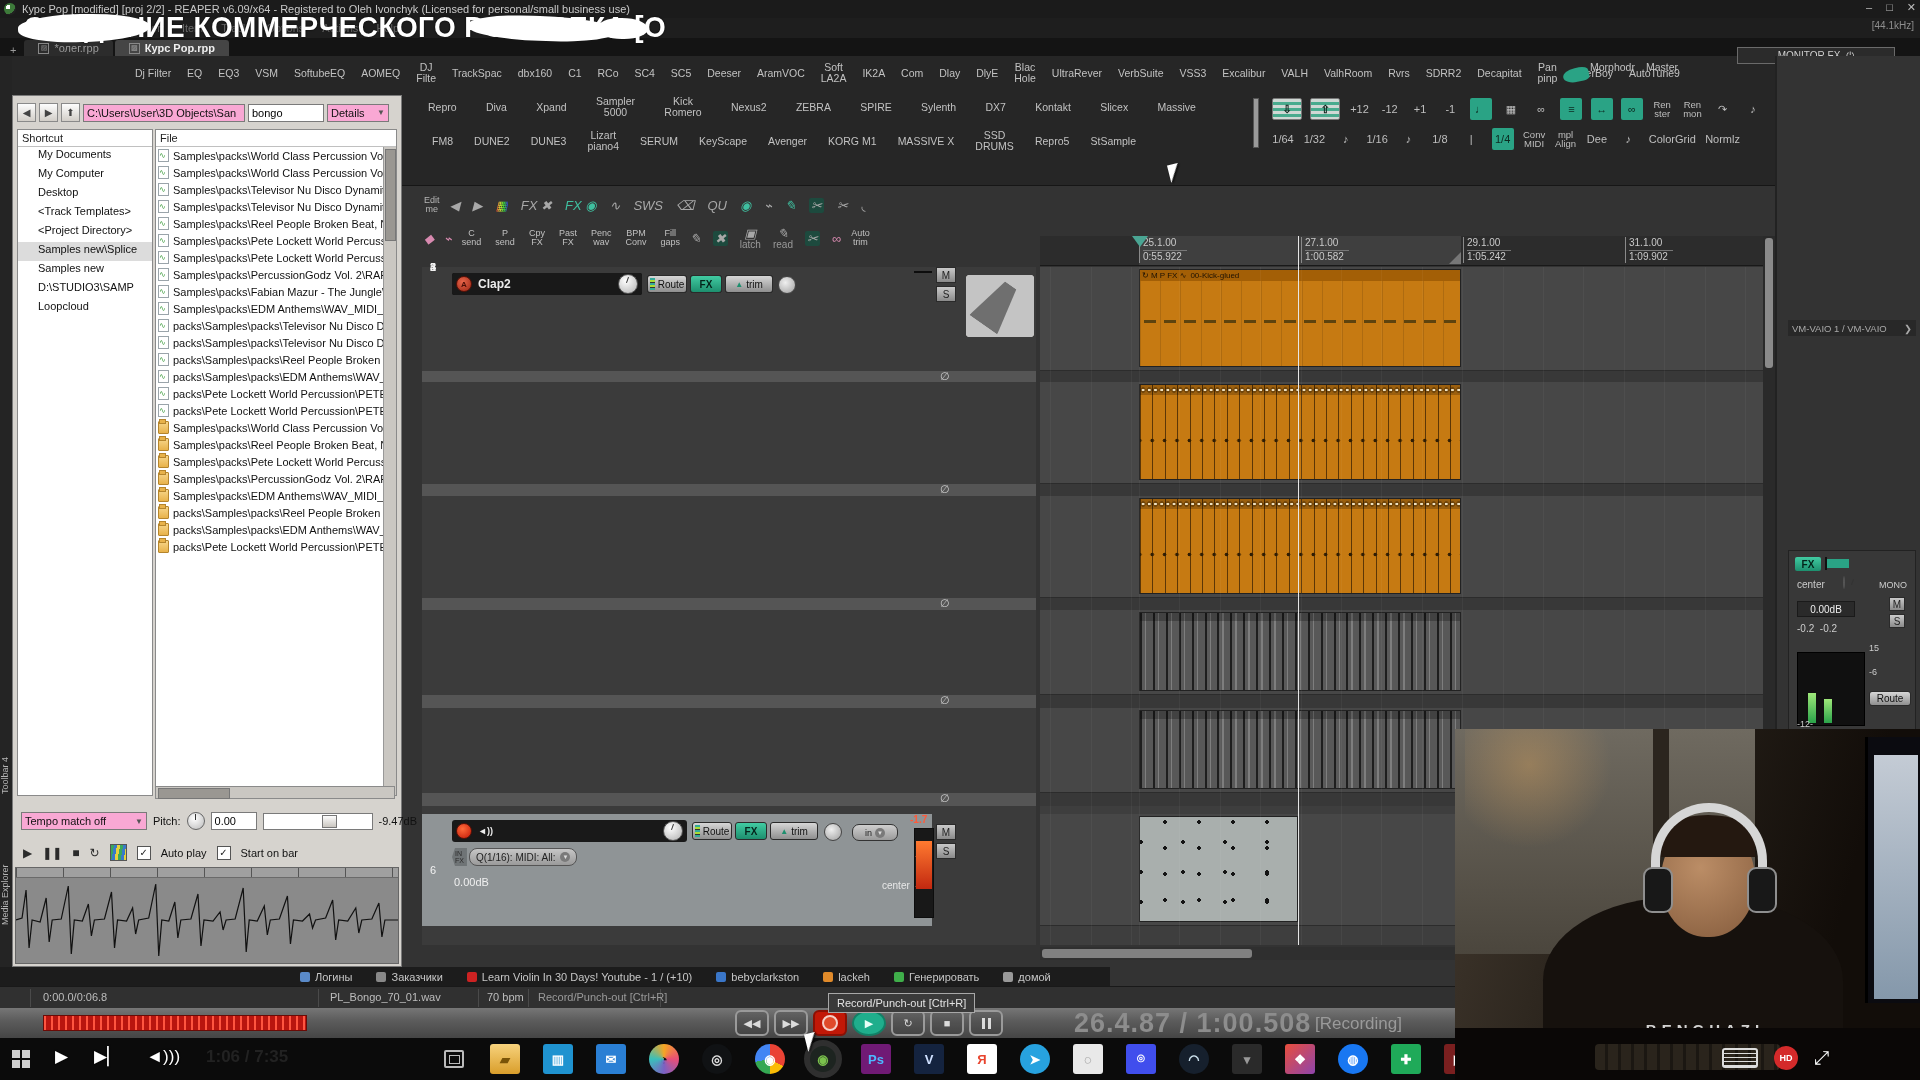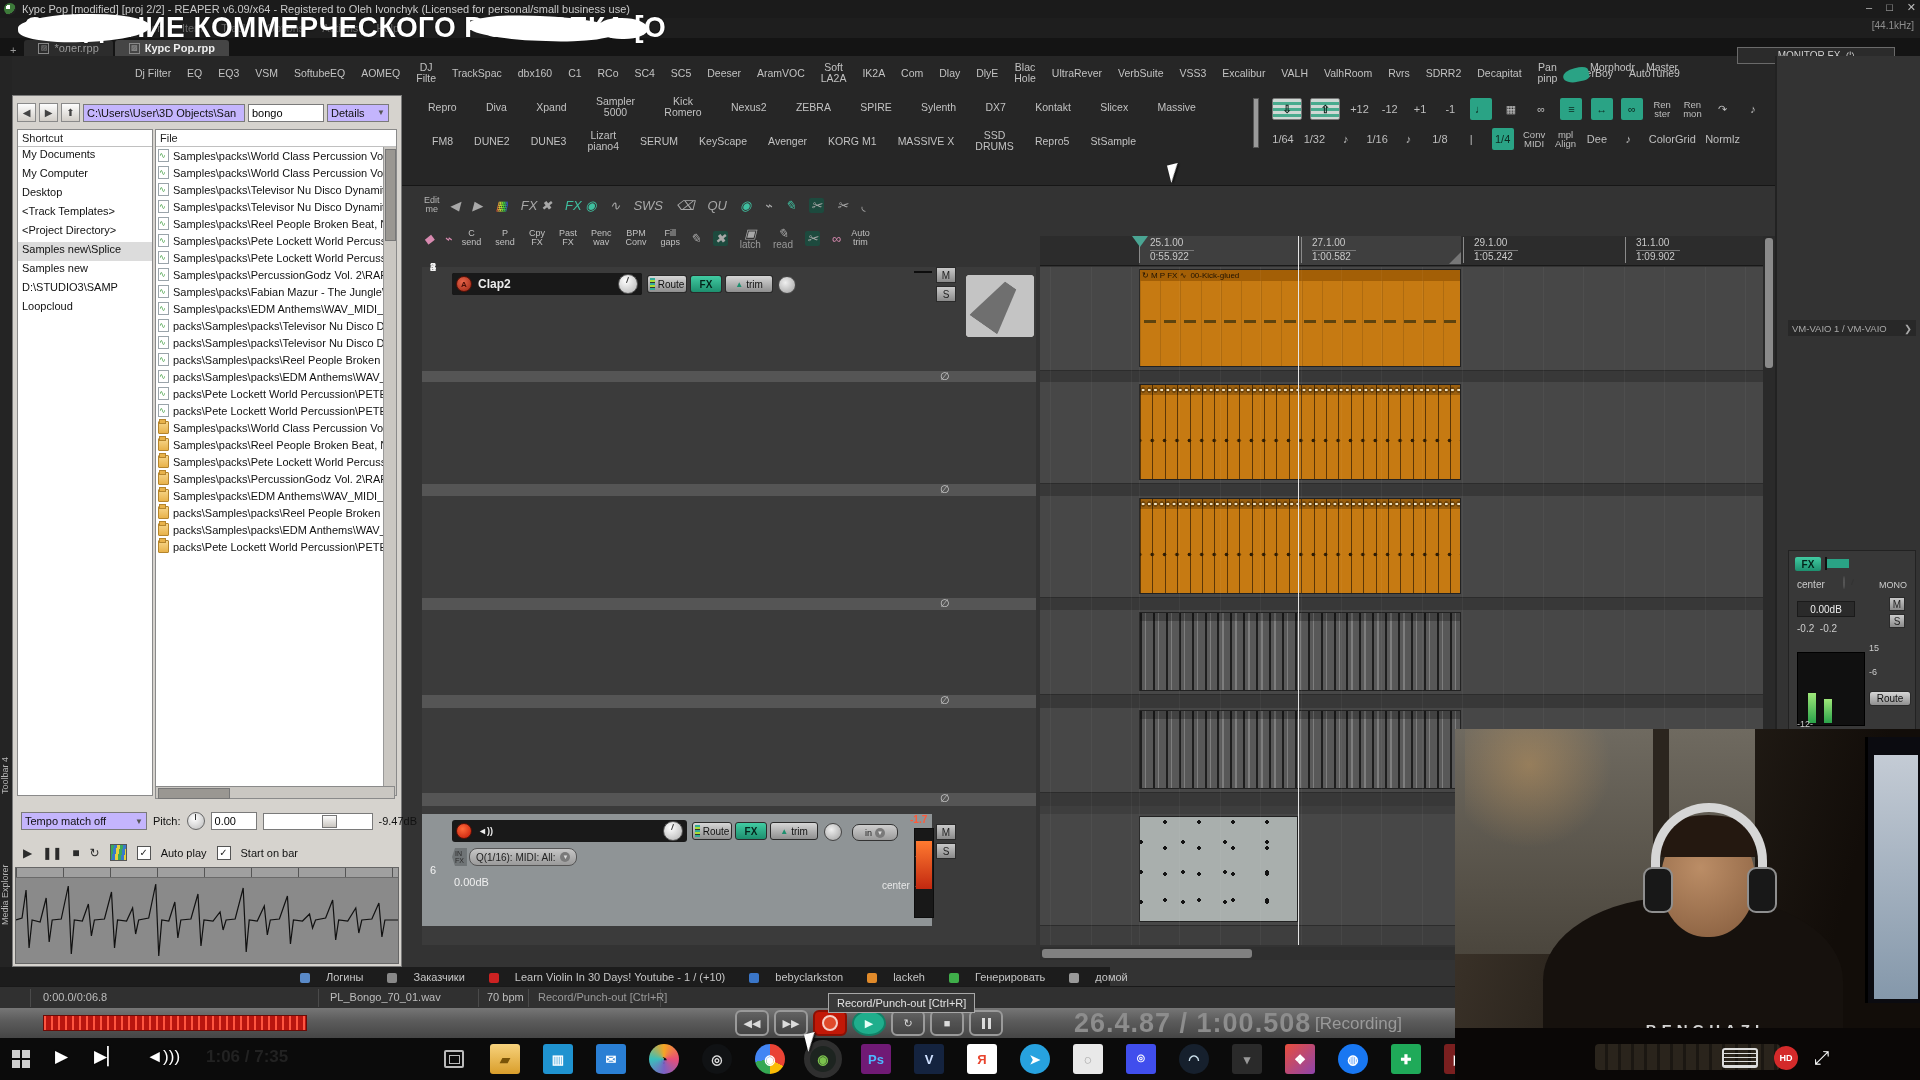--- a/index.html
+++ b/index.html
@@ -46,27 +46,27 @@
   
   .lstrip{left:0;top:56px;width:12px;height:952px;background:#242424;}
   .vlabel{position:absolute;left:0;width:12px;color:#b5b5b5;font-size:9px;writing-mode:vertical-rl;
           transform:rotate(180deg);text-align:center;}
 
   
   .mex{left:12px;top:95px;width:390px;height:872px;background:#d6d3ce;border:1px solid #7a7a7a;box-sizing:border-box;font-size:11px;color:#111;}
   .mex .nav{position:absolute;left:4px;top:7px;display:flex;align-items:center;gap:3px;}
   .navbtn{width:17px;height:17px;background:linear-gradient(#fdfdfd,#d2cec8);border:1px solid #8a8a8a;
           display:flex;align-items:center;justify-content:center;color:#444;font-size:10px;}
-  .selbox{height:18px;background:#c4b5fd;border:1px solid #7a7a7a;display:flex;align-items:center;
+  .selbox{height:18px;background:#f9a8d4;border:1px solid #7a7a7a;display:flex;align-items:center;
           padding:0 3px;gap:9px;box-sizing:border-box;overflow:hidden;white-space:nowrap;}
   .selbox .car{margin-left:auto;color:#555;font-size:8px;}
   .mex input{height:18px;border:1px solid #7a7a7a;font-size:11px;padding:0 3px;box-sizing:border-box;font-family:inherit;}
   .pane{position:absolute;top:33px;bottom:170px;background:#fff;border:1px solid #8a8a8a;box-sizing:border-box;overflow:hidden;}
   .phead{height:17px;border-bottom:1px solid #c0c0c0;padding:2px 4px;box-sizing:border-box;color:#222;}
-  .srow{height:17px;padding:1px 4px;white-space:nowrap;overflow:hidden;}
+  .srow{height:17px;padding:1px 20px;white-space:nowrap;overflow:hidden;}
   .srow[data-sel="true"]{background:#dcdcdc;}
   .frow{height:17px;display:flex;align-items:center;gap:4px;padding:0 2px;white-space:nowrap;overflow:hidden;}
   .ficon{width:11px;height:13px;flex:0 0 11px;position:relative;}
   .ficon[data-t="wav"]{background:#fff;border:1px solid #9aa4aa;box-sizing:border-box;}
   .ficon[data-t="wav"]::after{content:"∿";position:absolute;left:0px;top:1px;font-size:8px;color:#3a9a3a;}
   .ficon[data-t="folder"]{background:linear-gradient(#f7d68a,#e8b24a);border:1px solid #b5852c;box-sizing:border-box;border-radius:1px;}
   .ficon[data-t="folder"]::before{content:"";position:absolute;left:0;top:-3px;width:5px;height:3px;background:#e8b24a;border:1px solid #b5852c;}
   .hscroll{position:absolute;height:13px;background:#cac7c2;border:1px solid #8a8a8a;box-sizing:border-box;}
   .hthumb{position:absolute;top:1px;height:9px;background:#9a9792;border:1px solid #777;}
   .vscrollp{position:absolute;width:12px;background:#cac7c2;border-left:1px solid #999;}
@@ -151,21 +151,21 @@
   .gain6{position:absolute;left:10px;top:62px;color:#f0f0f0;font-size:11px;}
   .center6{position:absolute;left:438px;top:66px;color:#e8e8e8;font-size:10px;}
   .meter6{position:absolute;left:492px;top:14px;bottom:8px;width:18px;background:#181818;border:1px solid #0d0d0d;color:#ff6a4a;font-size:8px;}
   .meter6 .mf{position:absolute;left:1px;right:1px;top:12px;height:55%;background:linear-gradient(#ff7a30,#c22810);}
   .m6peak{position:absolute;left:488px;top:0px;color:#ff5a3a;font-size:10px;font-weight:bold;}
 
   
   .ruler{left:1040px;top:236px;width:735px;height:29px;background:#2c2c2c;border-bottom:1px solid #191919;color:#c9c9c9;}
   .rsel{position:absolute;left:99px;top:0;width:322px;height:29px;background:#3f3f3f;}
   .rmarks{position:absolute;left:99px;top:1px;height:27px;white-space:nowrap;}
-  .rmark{display:inline-block;width:162px;box-sizing:border-box;border-left:1px solid #8a8a8a;padding-left:10px;font-size:10px;line-height:1.25;}
+  .rmark{display:inline-block;width:162px;box-sizing:border-box;border-left:1px solid #8a8a8a;padding-left:3px;font-size:10px;line-height:1.25;}
   .rmark span{display:block;}
   .rbar{border-bottom:1px solid #777;width:44px;}
   .rtri{position:absolute;left:92px;top:0;width:0;height:0;border-left:8px solid transparent;border-right:8px solid transparent;border-top:11px solid #4aa593;}
   .rend{position:absolute;left:409px;top:16px;width:0;height:0;border-left:12px solid transparent;border-bottom:12px solid #777;}
   .laneshost{left:1040px;top:267px;width:735px;height:678px;background:#3e3e3e;}
   .laneshost::after{content:"";position:absolute;inset:0;background:repeating-linear-gradient(90deg,rgba(255,255,255,.04) 0 1px,transparent 1px 40.4px);background-position:99px 0;pointer-events:none;}
   .lrow{position:absolute;left:0;width:735px;background:#474747;border-bottom:1px solid #2c2c2c;box-sizing:border-box;}
   .lsep{position:absolute;left:0;width:735px;background:#383838;}
   .clip{position:absolute;left:99px;top:2px;bottom:3px;width:322px;border:1px solid #222;box-sizing:border-box;}
   .clip-glued{background:
@@ -202,21 +202,21 @@
          display:flex;align-items:center;justify-content:center;border-radius:2px;}
   .hslider{background:#1d1d1d;border:1px solid #111;position:relative;}
   .hfill{position:absolute;left:1px;top:1px;bottom:1px;width:22px;background:#2aa385;}
   .valbox{background:#2a2a2a;border:1px solid #1a1a1a;color:#eee;display:flex;align-items:center;justify-content:center;}
   .meterbox{background:#101010;border:1px solid #000;position:relative;}
   .mbar{position:absolute;bottom:2px;width:8px;background:linear-gradient(#9fe87a,#2aa34a);}
 
   
   .bstrip{left:0;top:967px;width:1110px;height:19px;background:#1c1c1c;display:flex;align-items:center;gap:24px;
           padding-left:300px;box-sizing:border-box;}
-  .bitem{display:flex;align-items:flex-end;gap:16px;color:#c6c6c6;font-size:11px;white-space:nowrap;}
+  .bitem{display:flex;align-items:center;gap:5px;color:#c6c6c6;font-size:11px;white-space:nowrap;}
   .bico{width:10px;height:10px;border-radius:2px;}
   .statusbar{left:0;top:986px;width:1920px;height:22px;background:#303030;border-top:1px solid #191919;color:#bdbdbd;font-size:11px;}
   .statusbar .seg{position:absolute;top:4px;}
   .sline{position:absolute;top:2px;bottom:2px;width:1px;background:#4a4a4a;}
   .transport{left:0;top:1008px;width:1920px;height:30px;background:linear-gradient(#767676,#5d5d5d 40%,#454545);}
   .redbar{position:absolute;left:43px;top:7px;width:262px;height:14px;background:repeating-linear-gradient(90deg,#ff5540 0 2px,#b9150f 2px 7px);border:1px solid #6a0b06;}
   .tpbtn{width:34px;height:26px;border:2px solid #9a9a9a;border-radius:6px;background:rgba(40,40,40,.15);
          color:#dcdcdc;font-size:11px;display:flex;align-items:center;justify-content:center;box-sizing:border-box;gap:1px;}
   .recbtn{background:#c21807;border-color:#8a1004;}
   .recbtn i{width:12px;height:12px;border-radius:50%;border:2px solid #f5d0c8;background:#e04a2a;}

